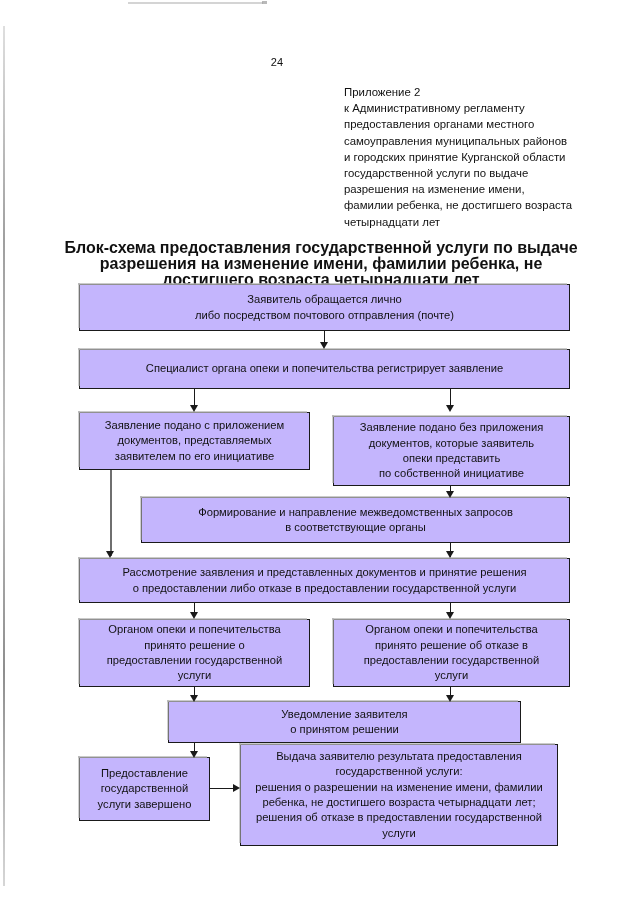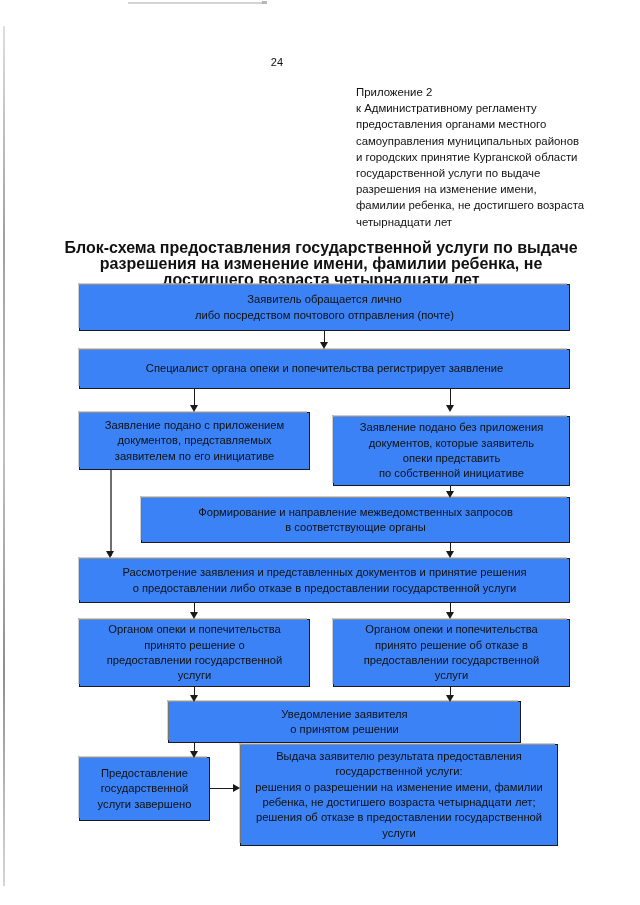--- a/index.html
+++ b/index.html
@@ -33,36 +33,36 @@
 
   .page-number{
     position:absolute;left:0;top:56px;width:554px;
     text-align:center;font-size:11px;letter-spacing:.2px;
   }
 
   .appendix-block{
     position:absolute;left:344px;top:84px;width:268px;
     font-size:11.4px;line-height:16.2px;
   }
-  .appendix-block div{white-space:nowrap;margin-left:12px;}
+  .appendix-block div{white-space:nowrap;}
 
   .doc-title{
     position:absolute;left:56px;top:240px;width:530px;
     text-align:center;font-size:16px;line-height:16px;
     font-weight:bold;
   }
 
   
   .chart{position:absolute;left:0;top:0;width:640px;height:905px;}
 
   .node{
     position:absolute;
     box-sizing:border-box;
     border:1.15px solid #1a1a1a;
-    background:#3b82f6;
+    background:#c4b5fd;
     display:flex;align-items:center;justify-content:center;
     text-align:center;
     font-size:11.2px;
     line-height:15.4px;
     padding:2px 6px;
     z-index:3;
   }
   
   .node::before{
     content:"";position:absolute;left:-2px;top:-2px;right:2px;height:2px;

